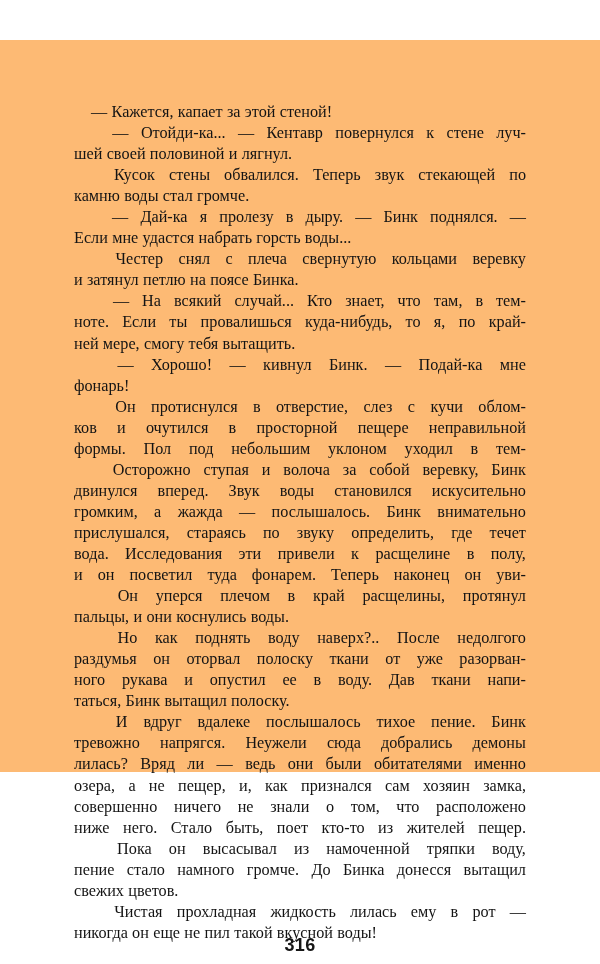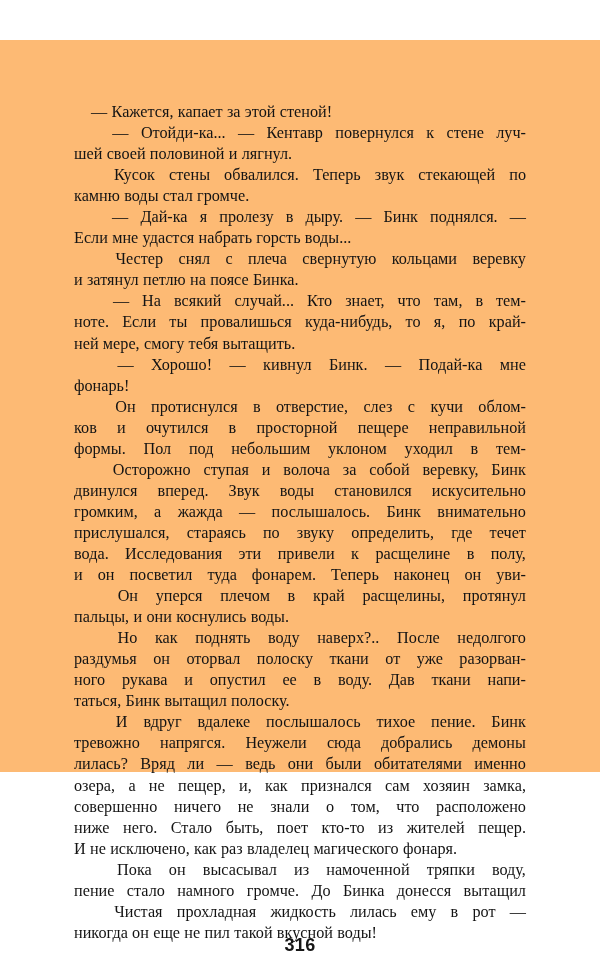--- a/index.html
+++ b/index.html
@@ -376,21 +376,20 @@
           <span>ниже</span>
           <span>него.</span>
           <span>Стало</span>
           <span>быть,</span>
           <span>поет</span>
           <span>кто-то</span>
           <span>из</span>
           <span>жителей</span>
           <span>пещер.</span>
         </span>
-        <span class="line">И не исключено, как раз владелец магического фонаря.</span>
       </p>
       <p class="para" style="margin-top: 0px;">
         <span class="line just">
           <span class="indent-box"></span>
           <span>Пока</span>
           <span>он</span>
           <span>высасывал</span>
           <span>из</span>
           <span>намоченной</span>
           <span>тряпки</span>
@@ -399,20 +398,21 @@
         <span class="line just">
           <span>пение</span>
           <span>стало</span>
           <span>намного</span>
           <span>громче.</span>
           <span>До</span>
           <span>Бинка</span>
           <span>донесся</span>
           <span>вытащил</span>
         </span>
+        <span class="line">свежих цветов.</span>
       </p>
       <p class="para" style="margin-top: 0px;">
         <span class="line just">
           <span class="indent-box"></span>
           <span>Чистая</span>
           <span>прохладная</span>
           <span>жидкость</span>
           <span>лилась</span>
           <span>ему</span>
           <span>в</span>

